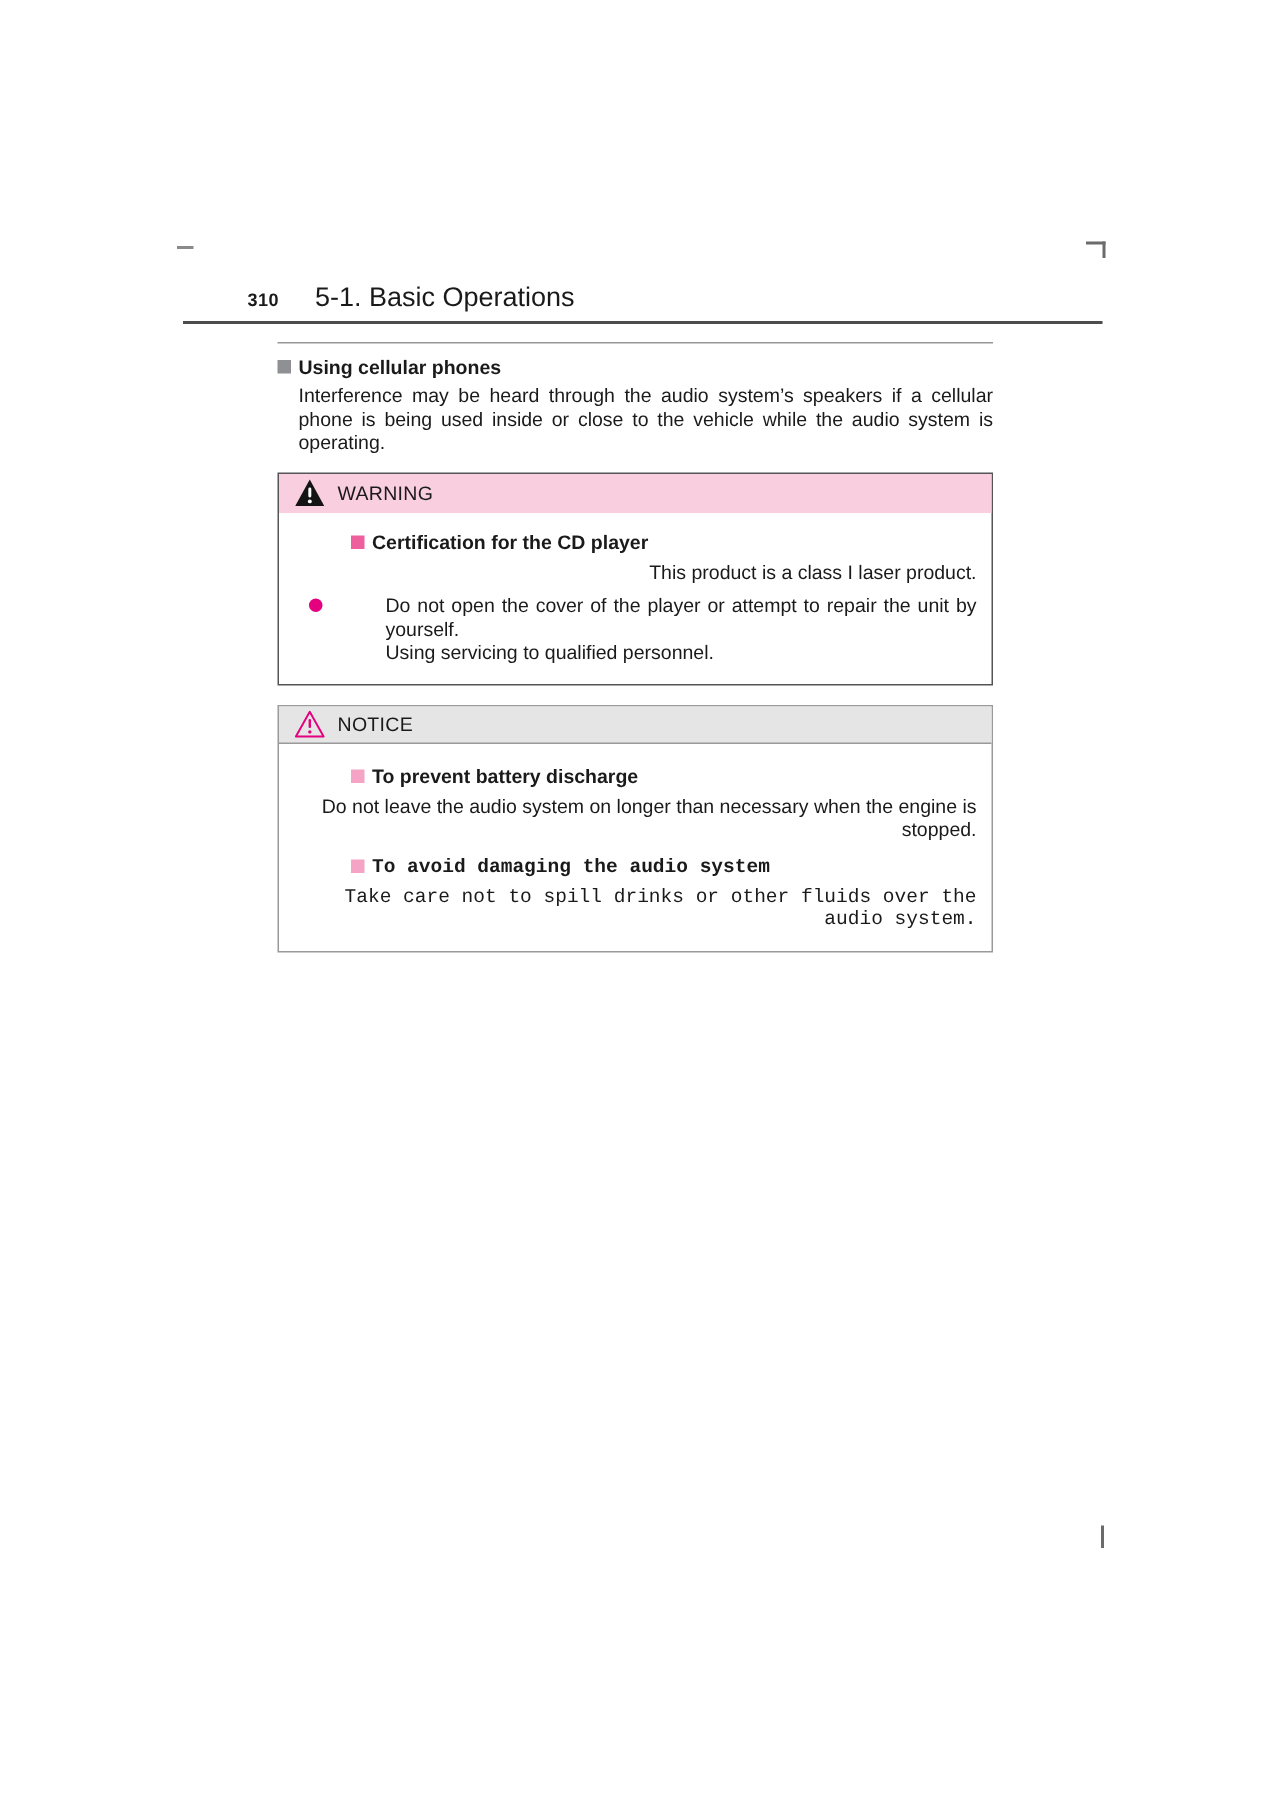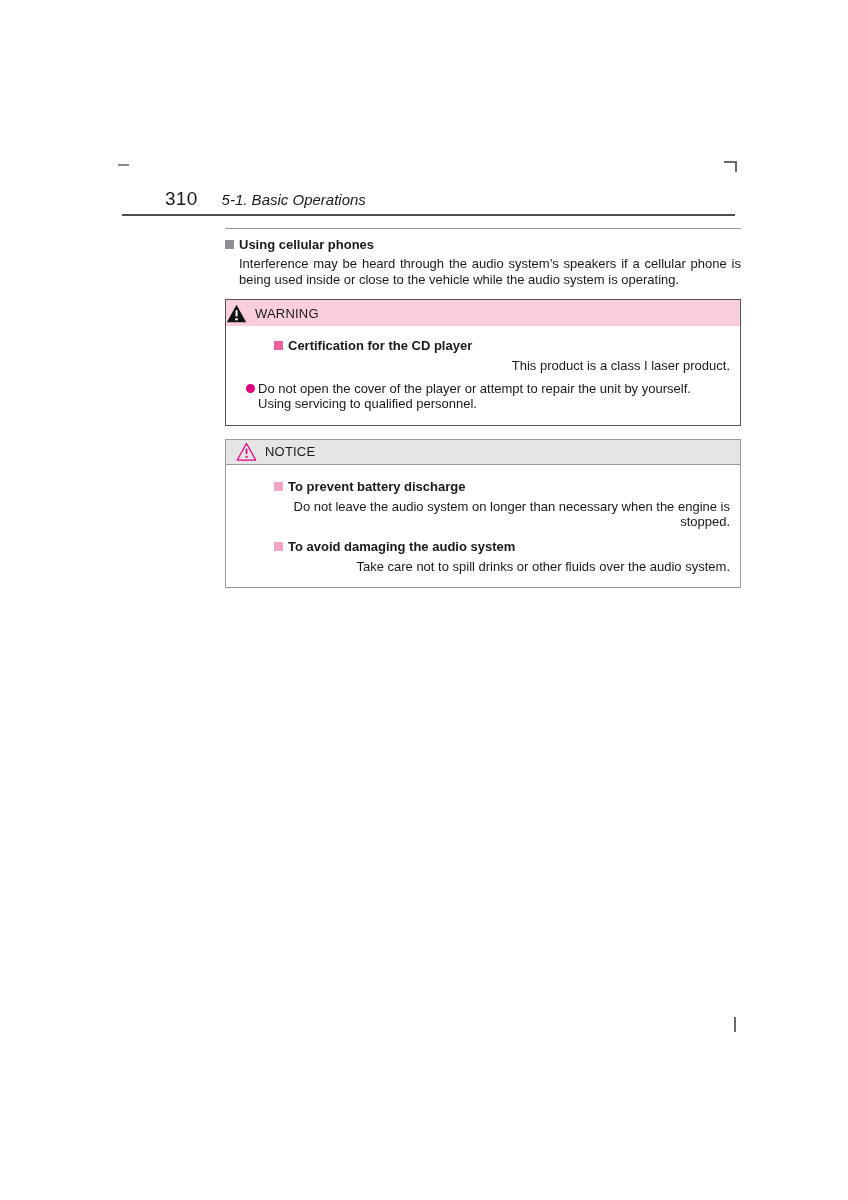--- a/index.html
+++ b/index.html
@@ -13,66 +13,67 @@
   }
 
   
   .crop-tl { position: absolute; left: 118px; top: 164px; width: 11px; height: 2px; background: #8a8a8a; }
   .crop-tr { position: absolute; left: 724px; top: 161px; width: 13px; height: 11px;
              border-top: 2px solid #6b6b6b; border-right: 2px solid #6b6b6b; }
   .crop-br { position: absolute; left: 734px; top: 1017px; width: 2px; height: 15px; background: #6b6b6b; }
 
   
   .header { position: absolute; left: 165px; top: 188px; display: flex; align-items: baseline; }
-  .page-num { font-size: 19px; font-weight: normal; letter-spacing: 0.3px; }
-  .section-title { font-size: 15px; margin-left: 24px; font-style: italic; }
+  .page-num { font-size: 12px; font-weight: bold; letter-spacing: 0.3px; }
+  .section-title { font-size: 18px; margin-left: 24px; }
   .rule-full { position: absolute; left: 122px; top: 214px; width: 613px; height: 2px; background: #4d4d4d; }
 
   
-  .content { position: absolute; left: 185px; top: 228px; width: 516px; font-size: 13px; margin-left: 40px; }
+  .content { position: absolute; left: 185px; top: 228px; width: 477px; font-size: 13px; }
   .rule-thin { height: 1px; background: #979797; }
 
   .topic-heading { display: flex; align-items: center; margin-top: 8px; }
   .sq { width: 9px; height: 9px; flex: none; margin-right: 5px; }
   .gray-sq { background: var(--gray_square, #8f9093); }
   .pink-sq { background: var(--warning_square, #ee5f9e); }
   .pink-sq-light { background: var(--notice_square, #f6a4c5); }
   .topic-heading-text, .item-heading-text { font-weight: bold; font-size: 13px; }
 
   .body-text { font-size: 13px; line-height: 15.5px; }
   .justify { text-align: justify; }
   .topic-body { margin: 4px 0 0 14px; }
 
   
   .warning-box { margin-top: 12px; border: 1px solid var(--warning_border, #555555); }
   .warning-header {
     background: var(--header_pink, #f9cede);
     height: 26px; display: flex; align-items: center;
+    padding-left: 10px;
   }
   .box-title { font-size: 13px; margin-left: 8px; letter-spacing: 0.2px; }
   .icon { display: inline-flex; align-items: center; }
   .notice-icon { color: var(--bullet_circle, #e4007f); }
 
   .box-body { padding: 12px 10px 13px 5px; }
   .item-heading { display: flex; align-items: center; padding-left: 43px; }
   .body-sub { margin: 5px 0 0 17px; text-align: right; }
-  .bullet-row { display: flex; margin-top: 7px; margin-left: 15px; }
+  .bullet-row { display: flex; margin-top: 7px; margin-left: 15px; gap: 39px; }
   .dot { width: 9px; height: 9px; border-radius: 50%; background: var(--bullet_circle, #e4007f);
          flex: none; margin: 3px 3px 0 0; }
   .bullet-text { flex: 1; font-size: 13px; line-height: 15.5px; }
   .bullet-note { margin-top: 0; }
 
   
   .notice-box { margin-top: 13px; border: 1px solid var(--notice_border, #9a9a9a); }
   .notice-header {
     height: 25px; display: flex; align-items: center; padding-left: 10px;
     border-bottom: 1px solid var(--notice_border, #9a9a9a);
     background: #e5e5e5;
   }
-  .notice-item + .notice-item { margin-top: 9px; }
+  .notice-item + .notice-item { margin-top: 9px; font-family: Liberation Mono, monospace; }
   .notice-item .item-heading { margin-top: 2px; }
 </style>
 </head>
 <body>
 
 <div class="page">
 
   <div class="crop-tl"></div>
   <div class="crop-tr"></div>
   <div class="crop-br"></div>

